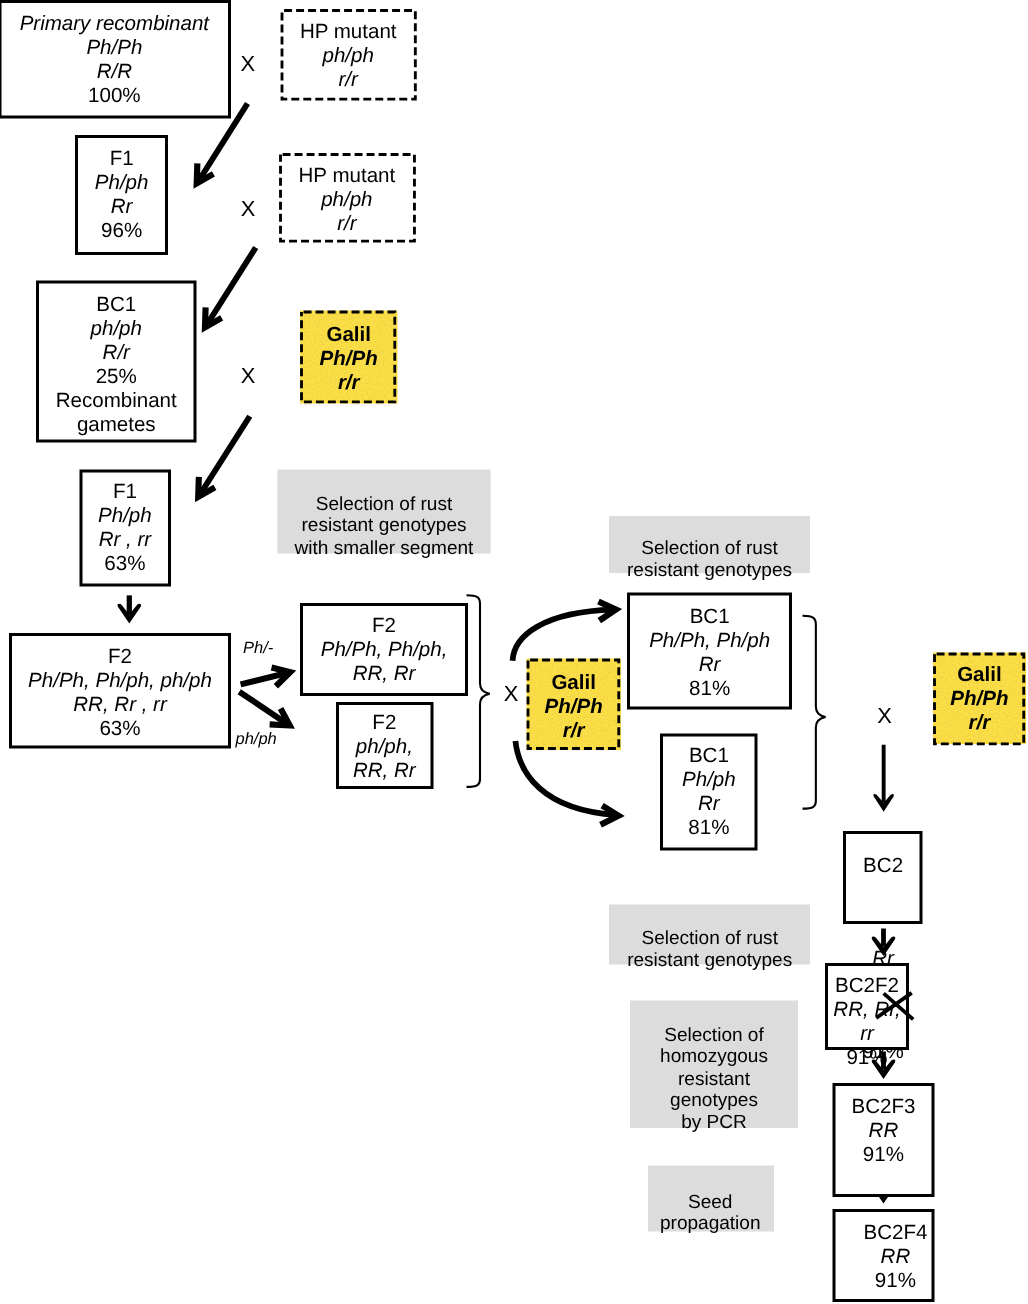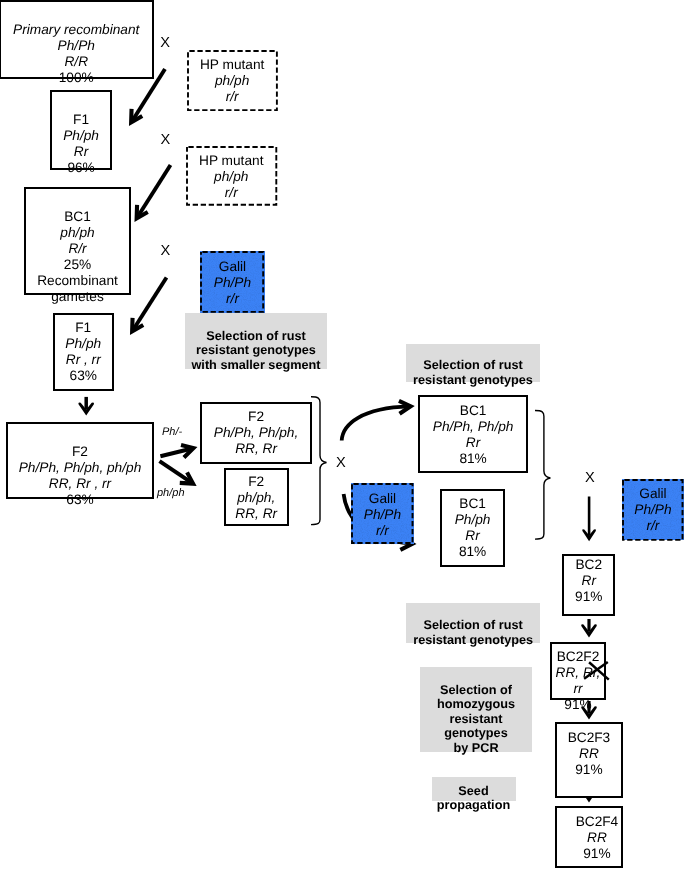--- a/index.html
+++ b/index.html
@@ -3,31 +3,31 @@
 <meta charset="utf-8">
 <title>Breeding scheme diagram</title>
 <style>
   html,body{margin:0;padding:0;background:#ffffff;}
   body{font-family:"Liberation Sans",sans-serif;color:#000;-webkit-font-smoothing:antialiased;text-rendering:geometricPrecision;}
   *{-webkit-font-smoothing:antialiased;}
   #page{position:relative;width:685px;height:869px;overflow:hidden;background:#fff;}
 
   .node{position:absolute;box-sizing:border-box;border:2px solid #000;background:#fff;
         display:flex;flex-direction:column;align-items:center;justify-content:flex-start;
-        text-align:center;font-size:13.7px;line-height:16px;padding-top:20px;}
-  .node.dashed{border:none;margin-top:44px;}
+        text-align:center;font-size:13.7px;line-height:16px;padding-top:6px;}
+  .node.dashed{border:none;}
   .node.dashed > .dashborder{position:absolute;left:0;top:0;right:0;bottom:0;z-index:2;pointer-events:none;overflow:visible;}
-  .node.galil{background:#3b82f6;position:absolute;}
+  .node.galil{background:#fde047;position:absolute;font-weight:bold;}
   .node.galil > .noise{position:absolute;left:0;top:0;right:0;bottom:0;z-index:0;}
   .node.galil > div:not(.noise){position:relative;z-index:1;}
   .node .it{font-style:italic;}
 
   .tag{position:absolute;box-sizing:border-box;background:#dcdcdc;
        display:flex;flex-direction:column;align-items:center;justify-content:center;
-       text-align:center;font-size:12.7px;line-height:14.6px;padding-top:19px;box-sizing:border-box;font-weight:bold;}
+       text-align:center;font-size:12.7px;line-height:14.6px;padding-top:19px;box-sizing:border-box;}
 
   .xmark{position:absolute;font-size:14.6px;line-height:14.6px;font-family:"Liberation Sans",sans-serif;}
   .glab{position:absolute;font-style:italic;font-size:11px;line-height:14px;white-space:nowrap;}
 
   svg.ov{position:absolute;left:0;top:0;width:685px;height:869px;overflow:visible;}
 </style>
 </head>
 <body>
 
 <div id="page">
@@ -251,21 +251,21 @@
           <feColorMatrix in="t" type="matrix" values="0 0 0 0 0  0 0 0 0 0  0 0 0 0 0  0.10 0.10 0.10 0 -0.135"></feColorMatrix>
         </filter>
         <rect x="0" y="0" width="64" height="64" filter="url(#nz)"></rect>
       </svg>
 
     <div>Galil</div>
     <div class="it">Ph/Ph</div>
     <div class="it">r/r</div>
   </div>
 
-  <div class="node" style="left:562.2px;top:553.9px;width:53.1px;height:61.8px;padding-top:1px;">
+  <div class="node" style="left:562.2px;top:553.9px;width:53.1px;height:61.8px;padding-top:13px;gap:46px;">
     <div>BC2</div>
     <div class="it">Rr</div>
     <div>91%</div>
   </div>
 
   <div class="node" style="left:550px;top:641.6px;width:56px;height:58.8px;padding-top:5.7px;">
     <div>BC2F2</div>
     <div class="it">RR, Rr, rr</div>
     <div>91%</div>
   </div>
@@ -288,21 +288,21 @@
   </div>
 
   <div class="tag" style="left:420px;top:667px;width:112px;height:85px;">
     <div>Selection of</div>
     <div>homozygous</div>
     <div>resistant</div>
     <div>genotypes</div>
     <div>by PCR</div>
   </div>
 
-  <div class="tag" style="left:431.5px;top:776.6px;width:84px;height:24px;">
+  <div class="tag" style="left:431.5px;top:776.6px;width:84px;height:44px;">
     <div>Seed</div>
     <div>propagation</div>
   </div>
 
   <svg class="ov" viewBox="0 0 685 869">
     <g stroke="#000" stroke-width="2.5" fill="none" stroke-linecap="butt">
       <line x1="589.1" y1="662.2" x2="608.8" y2="679.6"></line>
       <line x1="584.1" y1="678.7" x2="607.8" y2="661.9"></line>
     </g>
   </svg>

